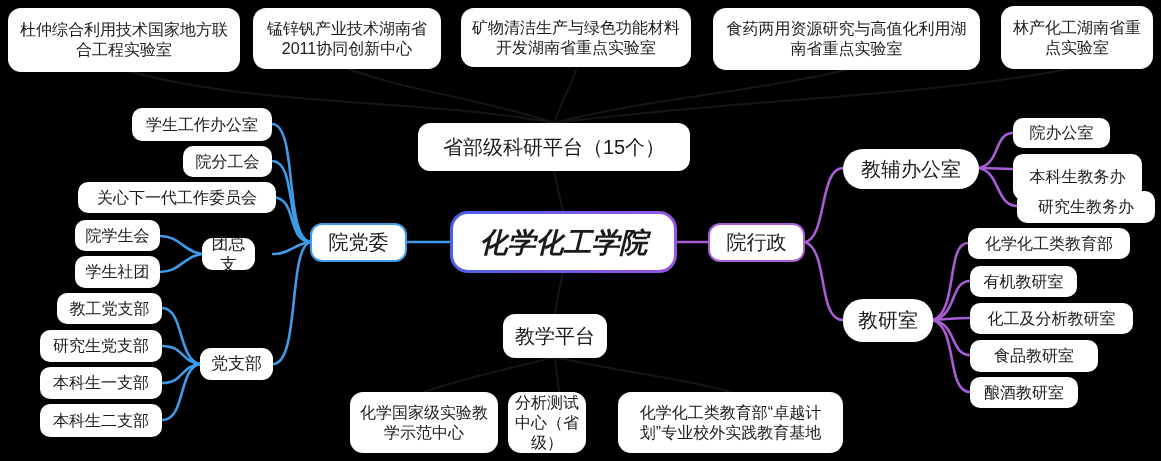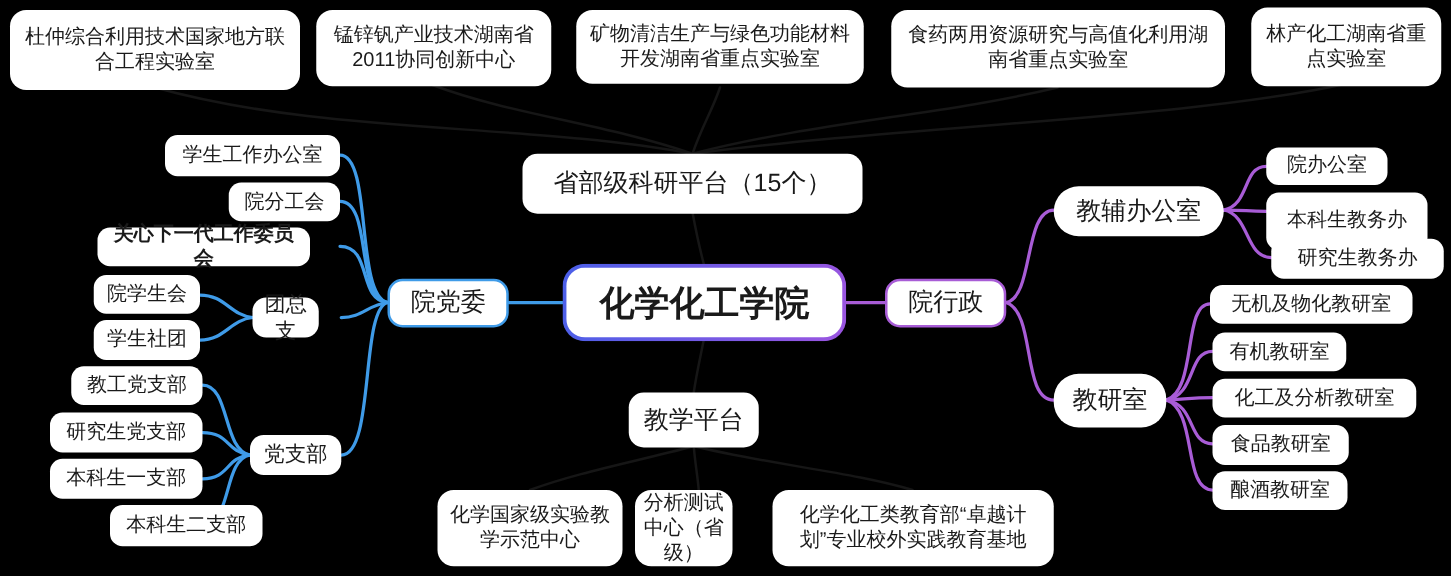--- a/index.html
+++ b/index.html
@@ -92,40 +92,40 @@
   <div class="node leaf2" style="left:713px;top:8px;width:267px;height:62px;">食药两用资源研究与高值化利用湖南省重点实验室</div>
   <div class="node leaf2" style="left:1001px;top:6px;width:152px;height:63px;">林产化工湖南省重点实验室</div>
 
   <div class="node plat" style="left:418px;top:123px;width:272px;height:48px;">省部级科研平台（15个）</div>
   <div class="node plat" style="left:503px;top:314px;width:104px;height:44px;">教学平台</div>
 
   <div class="node leaf2" style="left:350px;top:392px;width:148px;height:61px;">化学国家级实验教学示范中心</div>
   <div class="node leaf2" style="left:508px;top:392px;width:78px;height:61px;">分析测试中心（省级）</div>
   <div class="node leaf2" style="left:618px;top:392px;width:225px;height:61px;">化学化工类教育部“卓越计划”专业校外实践教育基地</div>
 
-  <div class="node center-node" style="left:450px;top:211px;width:227px;height:62px;">化学化工学院</div>
+  <div class="node center-node" style="left:450px;top:211px;width:227px;height:62px;font-style:italic;">化学化工学院</div>
 
   <div class="node hub hub-blue" style="left:310px;top:223px;width:97px;height:39px;">院党委</div>
   <div class="node" style="left:132px;top:108px;width:140px;height:33px;">学生工作办公室</div>
   <div class="node" style="left:183px;top:146px;width:89px;height:31px;">院分工会</div>
-  <div class="node" style="left:78px;top:182px;width:170px;height:31px;font-weight:bold;">关心下一代工作委员会</div>
+  <div class="node" style="left:78px;top:182px;width:198px;height:31px;">关心下一代工作委员会</div>
   <div class="node subhub-sm" style="left:202px;top:238px;width:53px;height:32px;">团总支</div>
   <div class="node" style="left:75px;top:220px;width:85px;height:31px;">院学生会</div>
   <div class="node" style="left:75px;top:256px;width:85px;height:32px;">学生社团</div>
   <div class="node subhub-sm" style="left:200px;top:348px;width:73px;height:32px;">党支部</div>
   <div class="node" style="left:57px;top:293px;width:105px;height:31px;">教工党支部</div>
   <div class="node" style="left:40px;top:330px;width:122px;height:32px;">研究生党支部</div>
   <div class="node" style="left:40px;top:367px;width:122px;height:32px;">本科生一支部</div>
-  <div class="node" style="left:40px;top:404px;width:122px;height:33px;margin-left:48px;">本科生二支部</div>
+  <div class="node" style="left:40px;top:404px;width:122px;height:33px;">本科生二支部</div>
 
   <div class="node hub hub-purple" style="left:708px;top:223px;width:97px;height:39px;">院行政</div>
   <div class="node subhub-lg" style="left:843px;top:149px;width:136px;height:40px;">教辅办公室</div>
   <div class="node" style="left:1013px;top:118px;width:97px;height:30px;">院办公室</div>
   <div class="node" style="left:1013px;top:154px;width:129px;height:46px;">本科生教务办</div>
   <div class="node" style="left:1017px;top:191px;width:138px;height:32px;">研究生教务办</div>
   <div class="node subhub-lg" style="left:843px;top:299px;width:90px;height:43px;">教研室</div>
-  <div class="node" style="left:968px;top:228px;width:162px;height:31px;">无机及物化教研室</div>
+  <div class="node" style="left:968px;top:228px;width:162px;height:31px;">化学化工类教育部</div>
   <div class="node" style="left:970px;top:266px;width:107px;height:31px;">有机教研室</div>
   <div class="node" style="left:970px;top:303px;width:163px;height:31px;">化工及分析教研室</div>
-  <div class="node" style="left:970px;top:340px;width:109px;height:32px;">食品教研室</div>
+  <div class="node" style="left:970px;top:340px;width:128px;height:32px;">食品教研室</div>
   <div class="node" style="left:970px;top:377px;width:108px;height:31px;">酿酒教研室</div>
 
 </div>
 
 </body></html>

